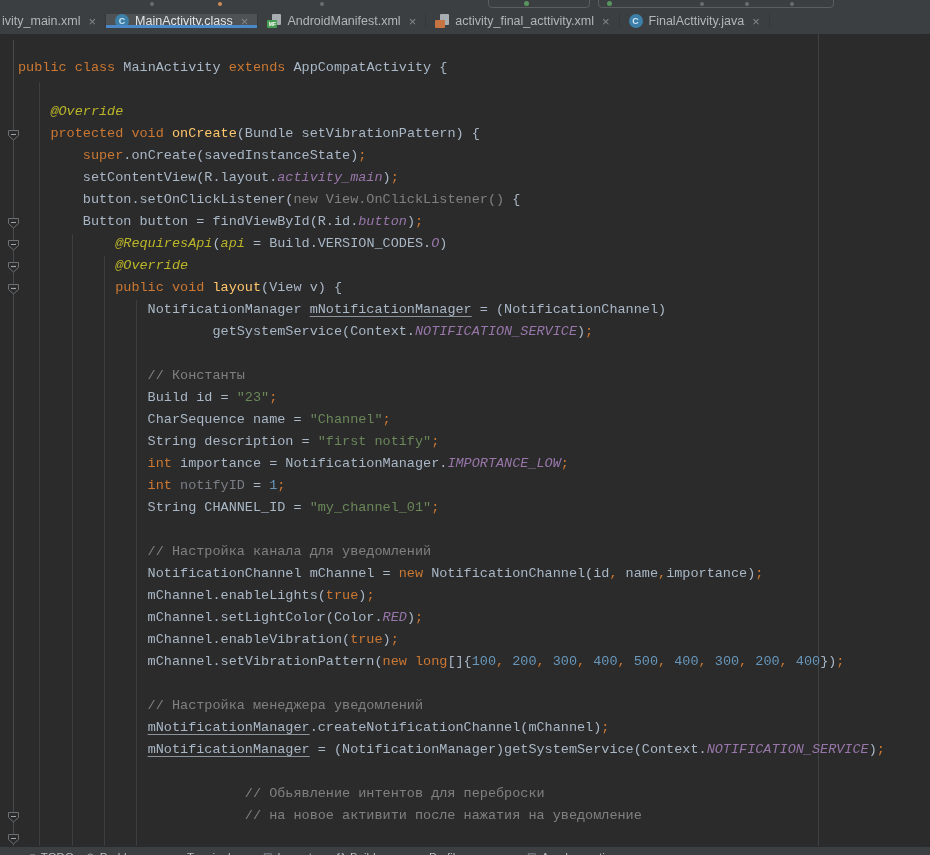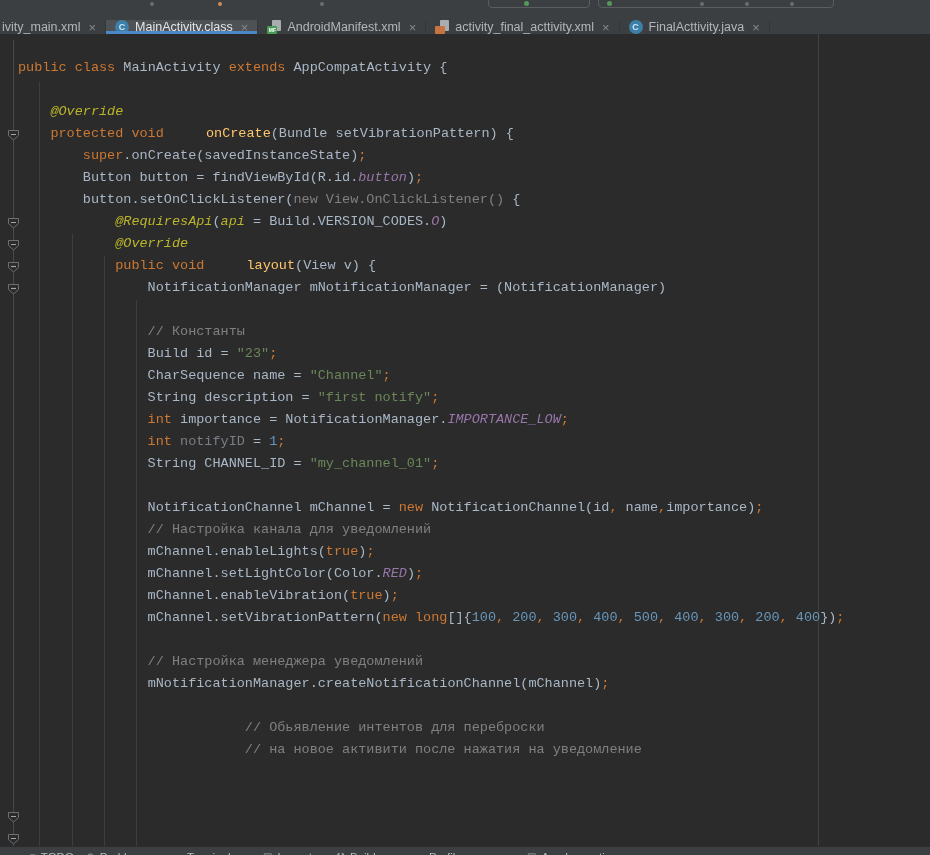--- a/index.html
+++ b/index.html
@@ -7,47 +7,47 @@
     width:930px;height:855px;overflow:hidden;position:relative;
     background:var(--c-editor,#2b2b2b);
     font-family:"Liberation Sans",sans-serif;
     -webkit-font-smoothing:antialiased;
   }
   
   .toolbar-sliver{position:absolute;left:0;top:0;width:930px;height:8px;background:var(--c-panel,#3c3f41);border-bottom:1px solid #323537;overflow:hidden;}
   .tb-rect{position:absolute;top:-16px;height:22px;border:1px solid #5a5e60;border-radius:4px;background:transparent;}
   .tb-dot{position:absolute;border-radius:50%;}
   
-  .tab-bar{position:absolute;left:0;top:8px;width:930px;height:26px;background:var(--c-panel,#3c3f41);display:flex;align-items:flex-end;}
+  .tab-bar{position:absolute;left:0;top:8px;width:930px;height:26px;background:var(--c-panel,#3c3f41);display:flex;align-items:center;}
   .tab{position:relative;display:flex;align-items:center;gap:6px;padding:0 9px;font-size:12.5px;color:#b2b6ba;cursor:default;border-right:1px solid #35383a;}
   .tab.active{background:var(--c-activetab,#4e5254);color:#e3e6e8;}
   .tab.active::after{content:"";position:absolute;left:0;right:0;bottom:0;height:3px;background:var(--c-underline,#4a88c7);}
   .tab .close{color:#85898d;font-size:13px;line-height:1;margin-left:2px;}
   .ic-java{width:14px;height:14px;border-radius:50%;background:#3c7fa8;color:#cfe6f2;font-size:9px;font-weight:bold;display:flex;align-items:center;justify-content:center;}
   .ic-file{position:relative;width:14px;height:14px;}
   .ic-file .page{position:absolute;right:0;top:0;width:9px;height:11px;background:#a8adb2;border-radius:1px;}
   .ic-file .badge{position:absolute;left:0;bottom:0;width:10px;height:8px;border-radius:1px;color:#fff;font-size:5px;font-weight:bold;line-height:8px;text-align:center;letter-spacing:0;}
   .badge.green{background:#499c54;}
   .badge.orange{background:#c77442;}
   
   .editor{position:absolute;left:0;top:34px;width:930px;height:812px;background:var(--c-editor,#2b2b2b);overflow:hidden;border-radius:8px;}
   .fold-line{position:absolute;left:13px;top:6px;bottom:0;width:1px;background:#47494c;}
   .indent-guide{position:absolute;width:1px;background:#3b3e41;}
   .margin-line{position:absolute;left:818px;top:0;bottom:0;width:1px;background:#3e4245;}
   .code{position:absolute;left:0;top:23px;right:0;font-family:"Liberation Mono","DejaVu Sans Mono",monospace;font-size:13.5px;line-height:22px;}
   .line{white-space:pre;height:22px;padding-left:18px;}
   .tok-kw{color:var(--c-kw);}
   .tok-def{color:var(--c-def);}
   .tok-ann{color:var(--c-ann);font-style:italic;}
-  .tok-mth{color:var(--c-mth);margin-left:34px;}
+  .tok-mth{color:var(--c-mth);}
   .tok-str{color:var(--c-str);}
   .tok-num{color:var(--c-num);}
   .tok-com{color:var(--c-com);}
   .tok-sfld{color:var(--c-sfld);font-style:italic;}
-  .tok-fldu{color:var(--c-def);text-underline-offset:3px;text-decoration-color:#8b949b;}
+  .tok-fldu{color:var(--c-def);text-decoration:underline;text-underline-offset:3px;text-decoration-color:#8b949b;}
   .tok-dim{color:var(--c-dim);}
   .tok-gray{color:var(--c-gray);}
   .tok-semi{color:var(--c-kw);}
   .fold-marker{position:absolute;left:7px;width:13px;height:13px;}
   
   .status-bar{position:absolute;left:0;top:846px;width:930px;height:24px;background:var(--c-panel,#3c3f41);border-top:1px solid #2a2c2e;}
   .sb-item{position:absolute;top:4px;display:flex;align-items:center;gap:5px;color:#b9bcbf;font-size:11.5px;}
   .sb-icon{font-size:10px;color:#9aa0a5;line-height:12px;}
   .sb-item:nth-of-type(1){left:30px}
   .sb-item:nth-of-type(2){left:86px}
@@ -112,44 +112,47 @@
   <div class="indent-guide" style="left:72px;top:200px;bottom:0;"></div>
   <div class="indent-guide" style="left:104px;top:222px;bottom:0;"></div>
   <div class="indent-guide" style="left:136px;top:266px;bottom:0;"></div>
   <div class="margin-line"></div>
   <div class="code" id="code-area">
       <div class="line"><span class="tok-kw">public class </span><span class="tok-def">MainActivity </span><span class="tok-kw">extends </span><span class="tok-def">AppCompatActivity {</span></div>
       <div class="line"></div>
       <div class="line"><span class="tok-ann">    @Override</span></div>
       <div class="line"><span class="tok-kw">    protected void </span><span class="tok-mth">onCreate</span><span class="tok-def">(Bundle setVibrationPattern) {</span></div>
       <div class="line"><span class="tok-kw">        super</span><span class="tok-def">.onCreate(savedInstanceState)</span><span class="tok-semi">;</span></div>
+      <div class="line"><span class="tok-def">        setContentView(R.layout.</span><span class="tok-sfld">activity_main</span><span class="tok-def">)</span><span class="tok-semi">;</span></div>
+      <div class="line"><span class="tok-def">        button.setOnClickListener(</span><span class="tok-gray">new View.OnClickListener() </span><span class="tok-def">{</span></div>
       <div class="line"><span class="tok-def">        Button button = findViewById(R.id.</span><span class="tok-sfld">button</span><span class="tok-def">)</span><span class="tok-semi">;</span></div>
-      <div class="line"><span class="tok-def">        button.setOnClickListener(</span><span class="tok-gray">new View.OnClickListener() </span><span class="tok-def">{</span></div>
       <div class="line"><span class="tok-ann">            @RequiresApi</span><span class="tok-def">(</span><span class="tok-ann">api</span><span class="tok-def"> = Build.VERSION_CODES.</span><span class="tok-sfld">O</span><span class="tok-def">)</span></div>
       <div class="line"><span class="tok-ann">            @Override</span></div>
       <div class="line"><span class="tok-kw">            public void </span><span class="tok-mth">layout</span><span class="tok-def">(View v) {</span></div>
-      <div class="line"><span class="tok-def">                NotificationManager </span><span class="tok-fldu">mNotificationManager</span><span class="tok-def"> = (NotificationManager)</span></div>
+      <div class="line"><span class="tok-def">                NotificationManager </span><span class="tok-fldu">mNotificationManager</span><span class="tok-def"> = (NotificationChannel)</span></div>
+      <div class="line"><span class="tok-def">                        getSystemService(Context.</span><span class="tok-sfld">NOTIFICATION_SERVICE</span><span class="tok-def">)</span><span class="tok-semi">;</span></div>
       <div class="line"></div>
       <div class="line"><span class="tok-com">                // Константы</span></div>
       <div class="line"><span class="tok-def">                Build id = </span><span class="tok-str">"23"</span><span class="tok-semi">;</span></div>
       <div class="line"><span class="tok-def">                CharSequence name = </span><span class="tok-str">"Channel"</span><span class="tok-semi">;</span></div>
       <div class="line"><span class="tok-def">                String description = </span><span class="tok-str">"first notify"</span><span class="tok-semi">;</span></div>
       <div class="line"><span class="tok-kw">                int </span><span class="tok-def">importance = NotificationManager.</span><span class="tok-sfld">IMPORTANCE_LOW</span><span class="tok-semi">;</span></div>
       <div class="line"><span class="tok-kw">                int </span><span class="tok-dim">notifyID </span><span class="tok-def">= </span><span class="tok-num">1</span><span class="tok-semi">;</span></div>
       <div class="line"><span class="tok-def">                String CHANNEL_ID = </span><span class="tok-str">"my_channel_01"</span><span class="tok-semi">;</span></div>
       <div class="line"></div>
+      <div class="line"><span class="tok-com">                // Настройка канала для уведомлений</span></div>
       <div class="line"><span class="tok-def">                NotificationChannel mChannel = </span><span class="tok-kw">new </span><span class="tok-def">NotificationChannel(id</span><span class="tok-semi">,</span><span class="tok-def"> name</span><span class="tok-semi">,</span><span class="tok-def">importance)</span><span class="tok-semi">;</span></div>
-      <div class="line"><span class="tok-com">                // Настройка канала для уведомлений</span></div>
       <div class="line"><span class="tok-def">                mChannel.enableLights(</span><span class="tok-kw">true</span><span class="tok-def">)</span><span class="tok-semi">;</span></div>
       <div class="line"><span class="tok-def">                mChannel.setLightColor(Color.</span><span class="tok-sfld">RED</span><span class="tok-def">)</span><span class="tok-semi">;</span></div>
       <div class="line"><span class="tok-def">                mChannel.enableVibration(</span><span class="tok-kw">true</span><span class="tok-def">)</span><span class="tok-semi">;</span></div>
       <div class="line"><span class="tok-def">                mChannel.setVibrationPattern(</span><span class="tok-kw">new long</span><span class="tok-def">[]{</span><span class="tok-num">100</span><span class="tok-semi">, </span><span class="tok-num">200</span><span class="tok-semi">, </span><span class="tok-num">300</span><span class="tok-semi">, </span><span class="tok-num">400</span><span class="tok-semi">, </span><span class="tok-num">500</span><span class="tok-semi">, </span><span class="tok-num">400</span><span class="tok-semi">, </span><span class="tok-num">300</span><span class="tok-semi">, </span><span class="tok-num">200</span><span class="tok-semi">, </span><span class="tok-num">400</span><span class="tok-def">})</span><span class="tok-semi">;</span></div>
       <div class="line"></div>
       <div class="line"><span class="tok-com">                // Настройка менеджера уведомлений</span></div>
       <div class="line"><span class="tok-def">                </span><span class="tok-fldu">mNotificationManager</span><span class="tok-def">.createNotificationChannel(mChannel)</span><span class="tok-semi">;</span></div>
+      <div class="line"><span class="tok-def">                </span><span class="tok-fldu">mNotificationManager</span><span class="tok-def"> = (NotificationManager)getSystemService(Context.</span><span class="tok-sfld">NOTIFICATION_SERVICE</span><span class="tok-def">)</span><span class="tok-semi">;</span></div>
       <div class="line"></div>
       <div class="line"><span class="tok-com">                            // Обьявление интентов для переброски</span></div>
       <div class="line"><span class="tok-com">                            // на новое активити после нажатия на уведомление</span></div>
     </div>
   <div id="fold-markers">
       <div class="fold-marker" style="top: 94px;"><svg width="13" height="13" viewBox="0 0 13 13">
           <path d="M1.5 1.5 h10 v5 l-5 4.5 l-5 -4.5 z" fill="#2b2b2b" stroke="#6d7173" stroke-width="1"></path>
           <path d="M4 5.5 h5" stroke="#a0a4a7" stroke-width="1.2"></path>
         </svg></div>
       <div class="fold-marker" style="top: 182px;"><svg width="13" height="13" viewBox="0 0 13 13">

